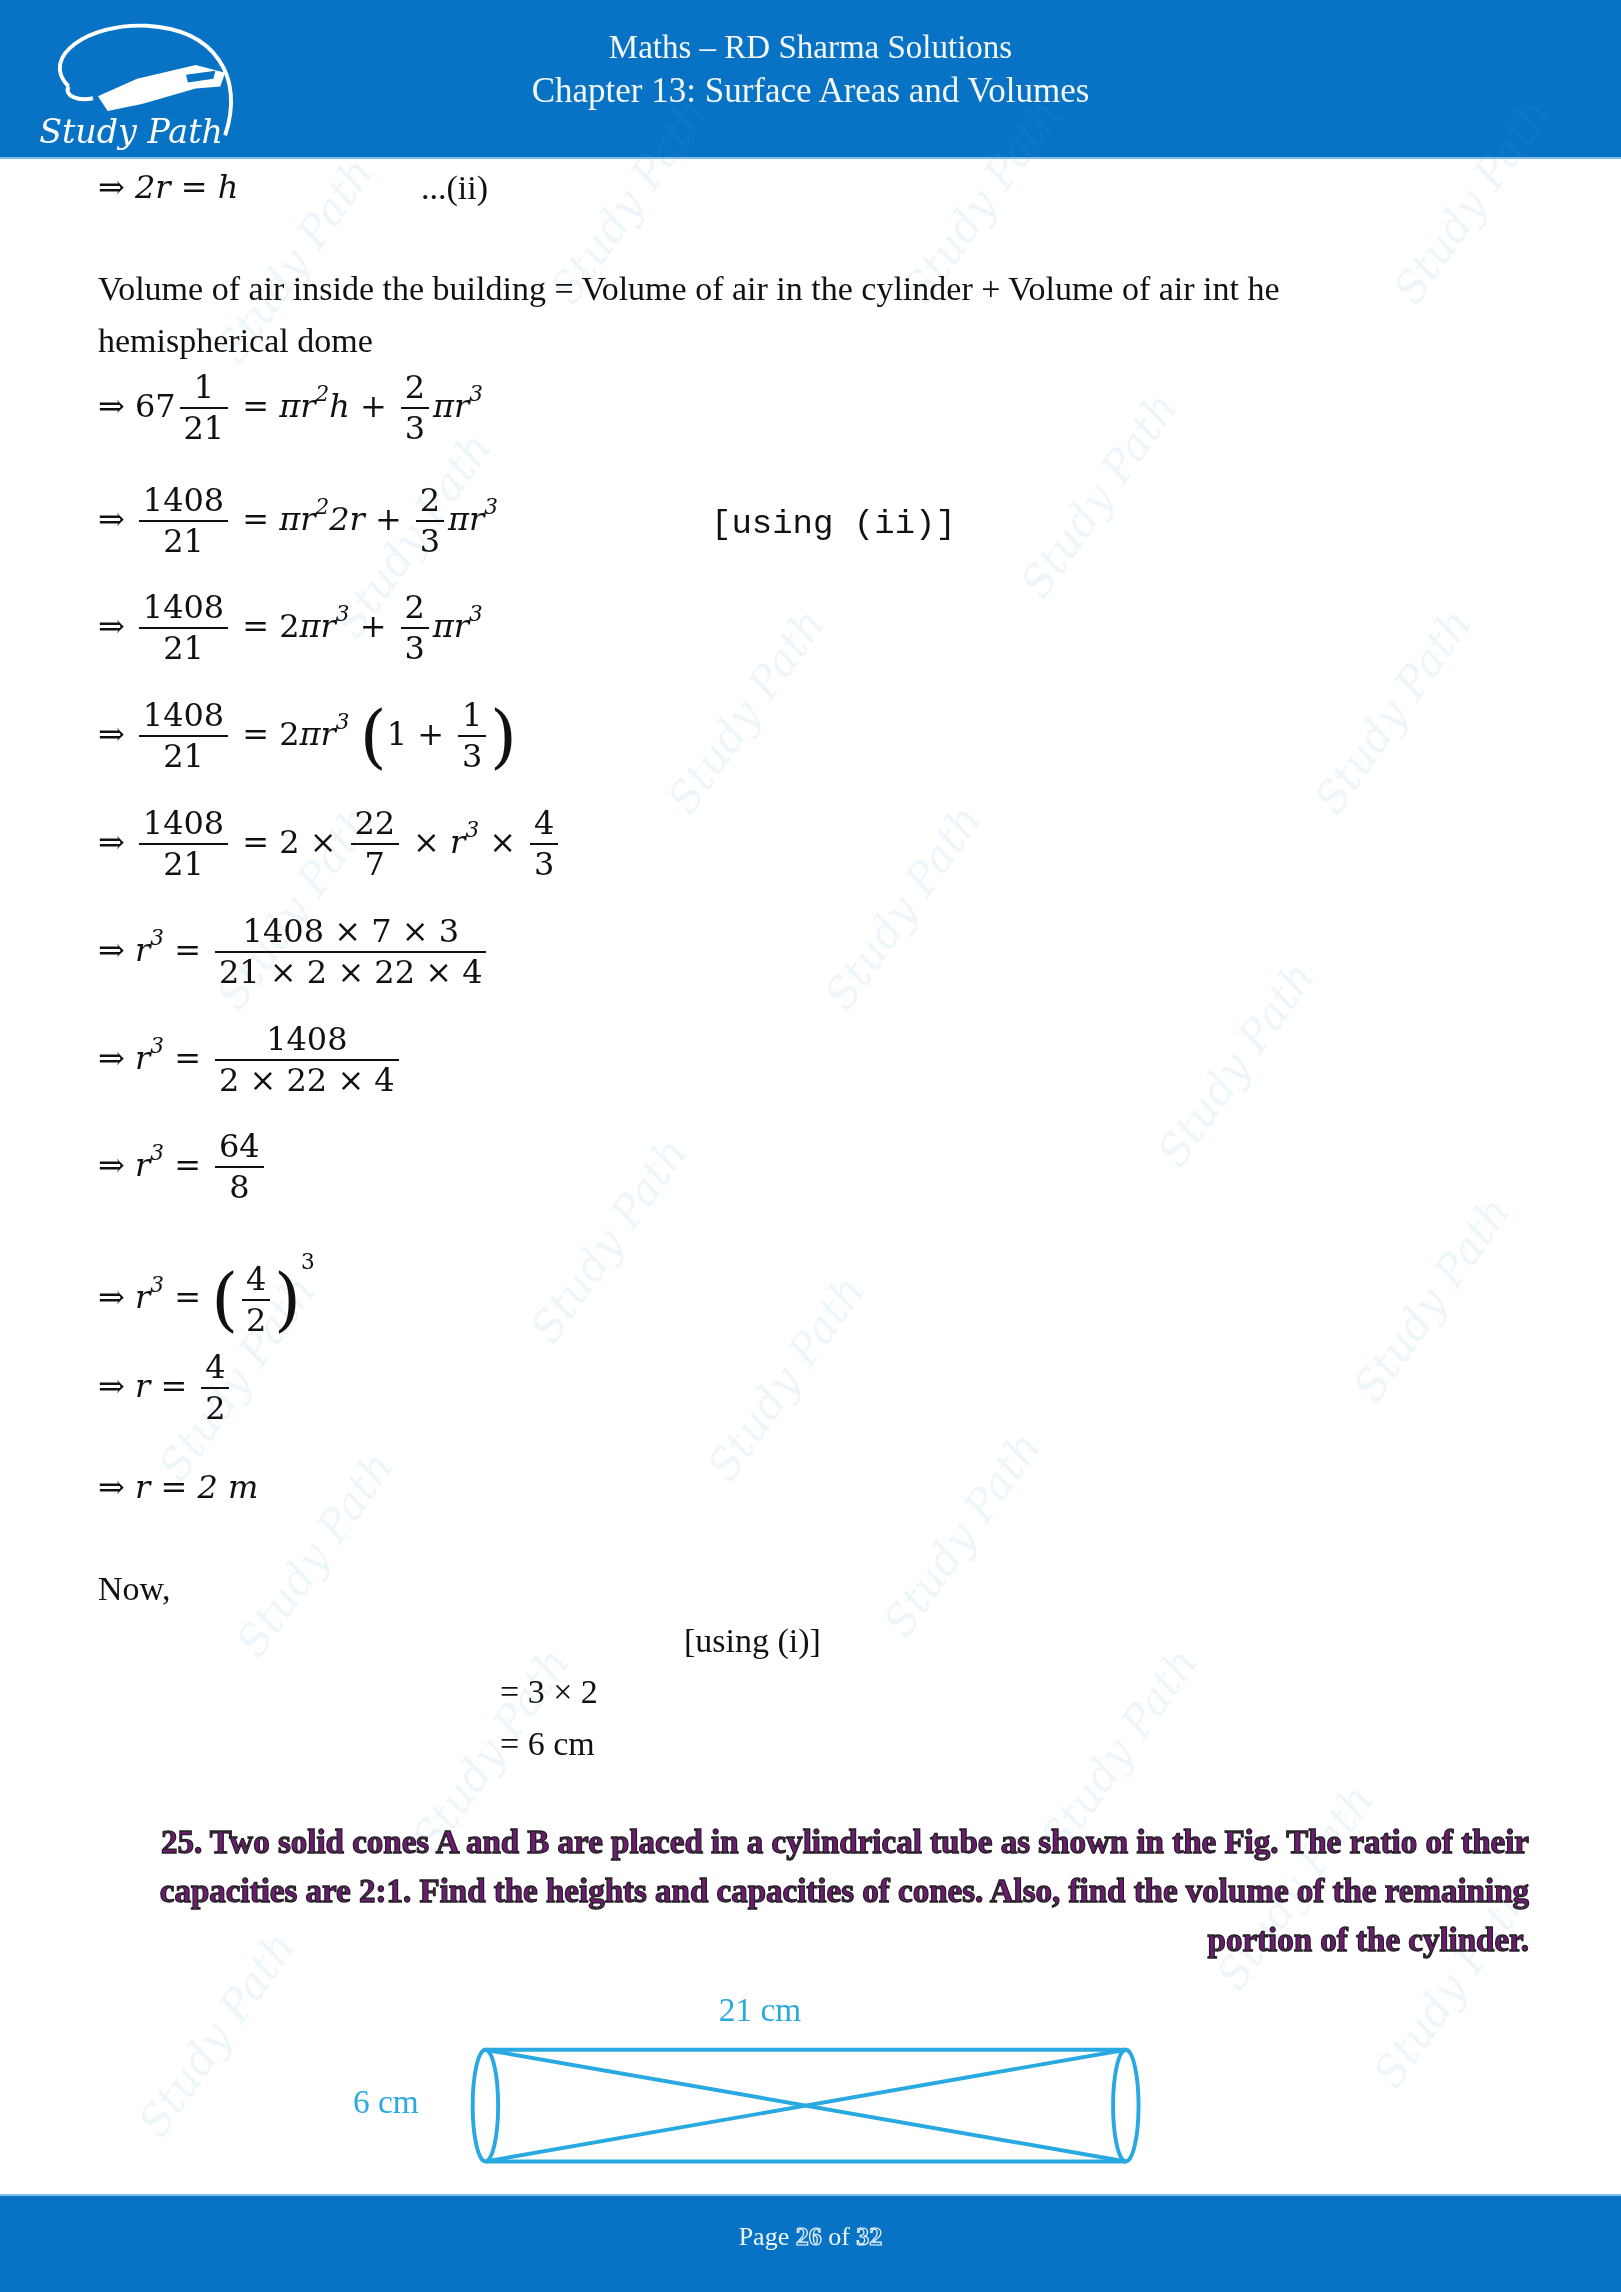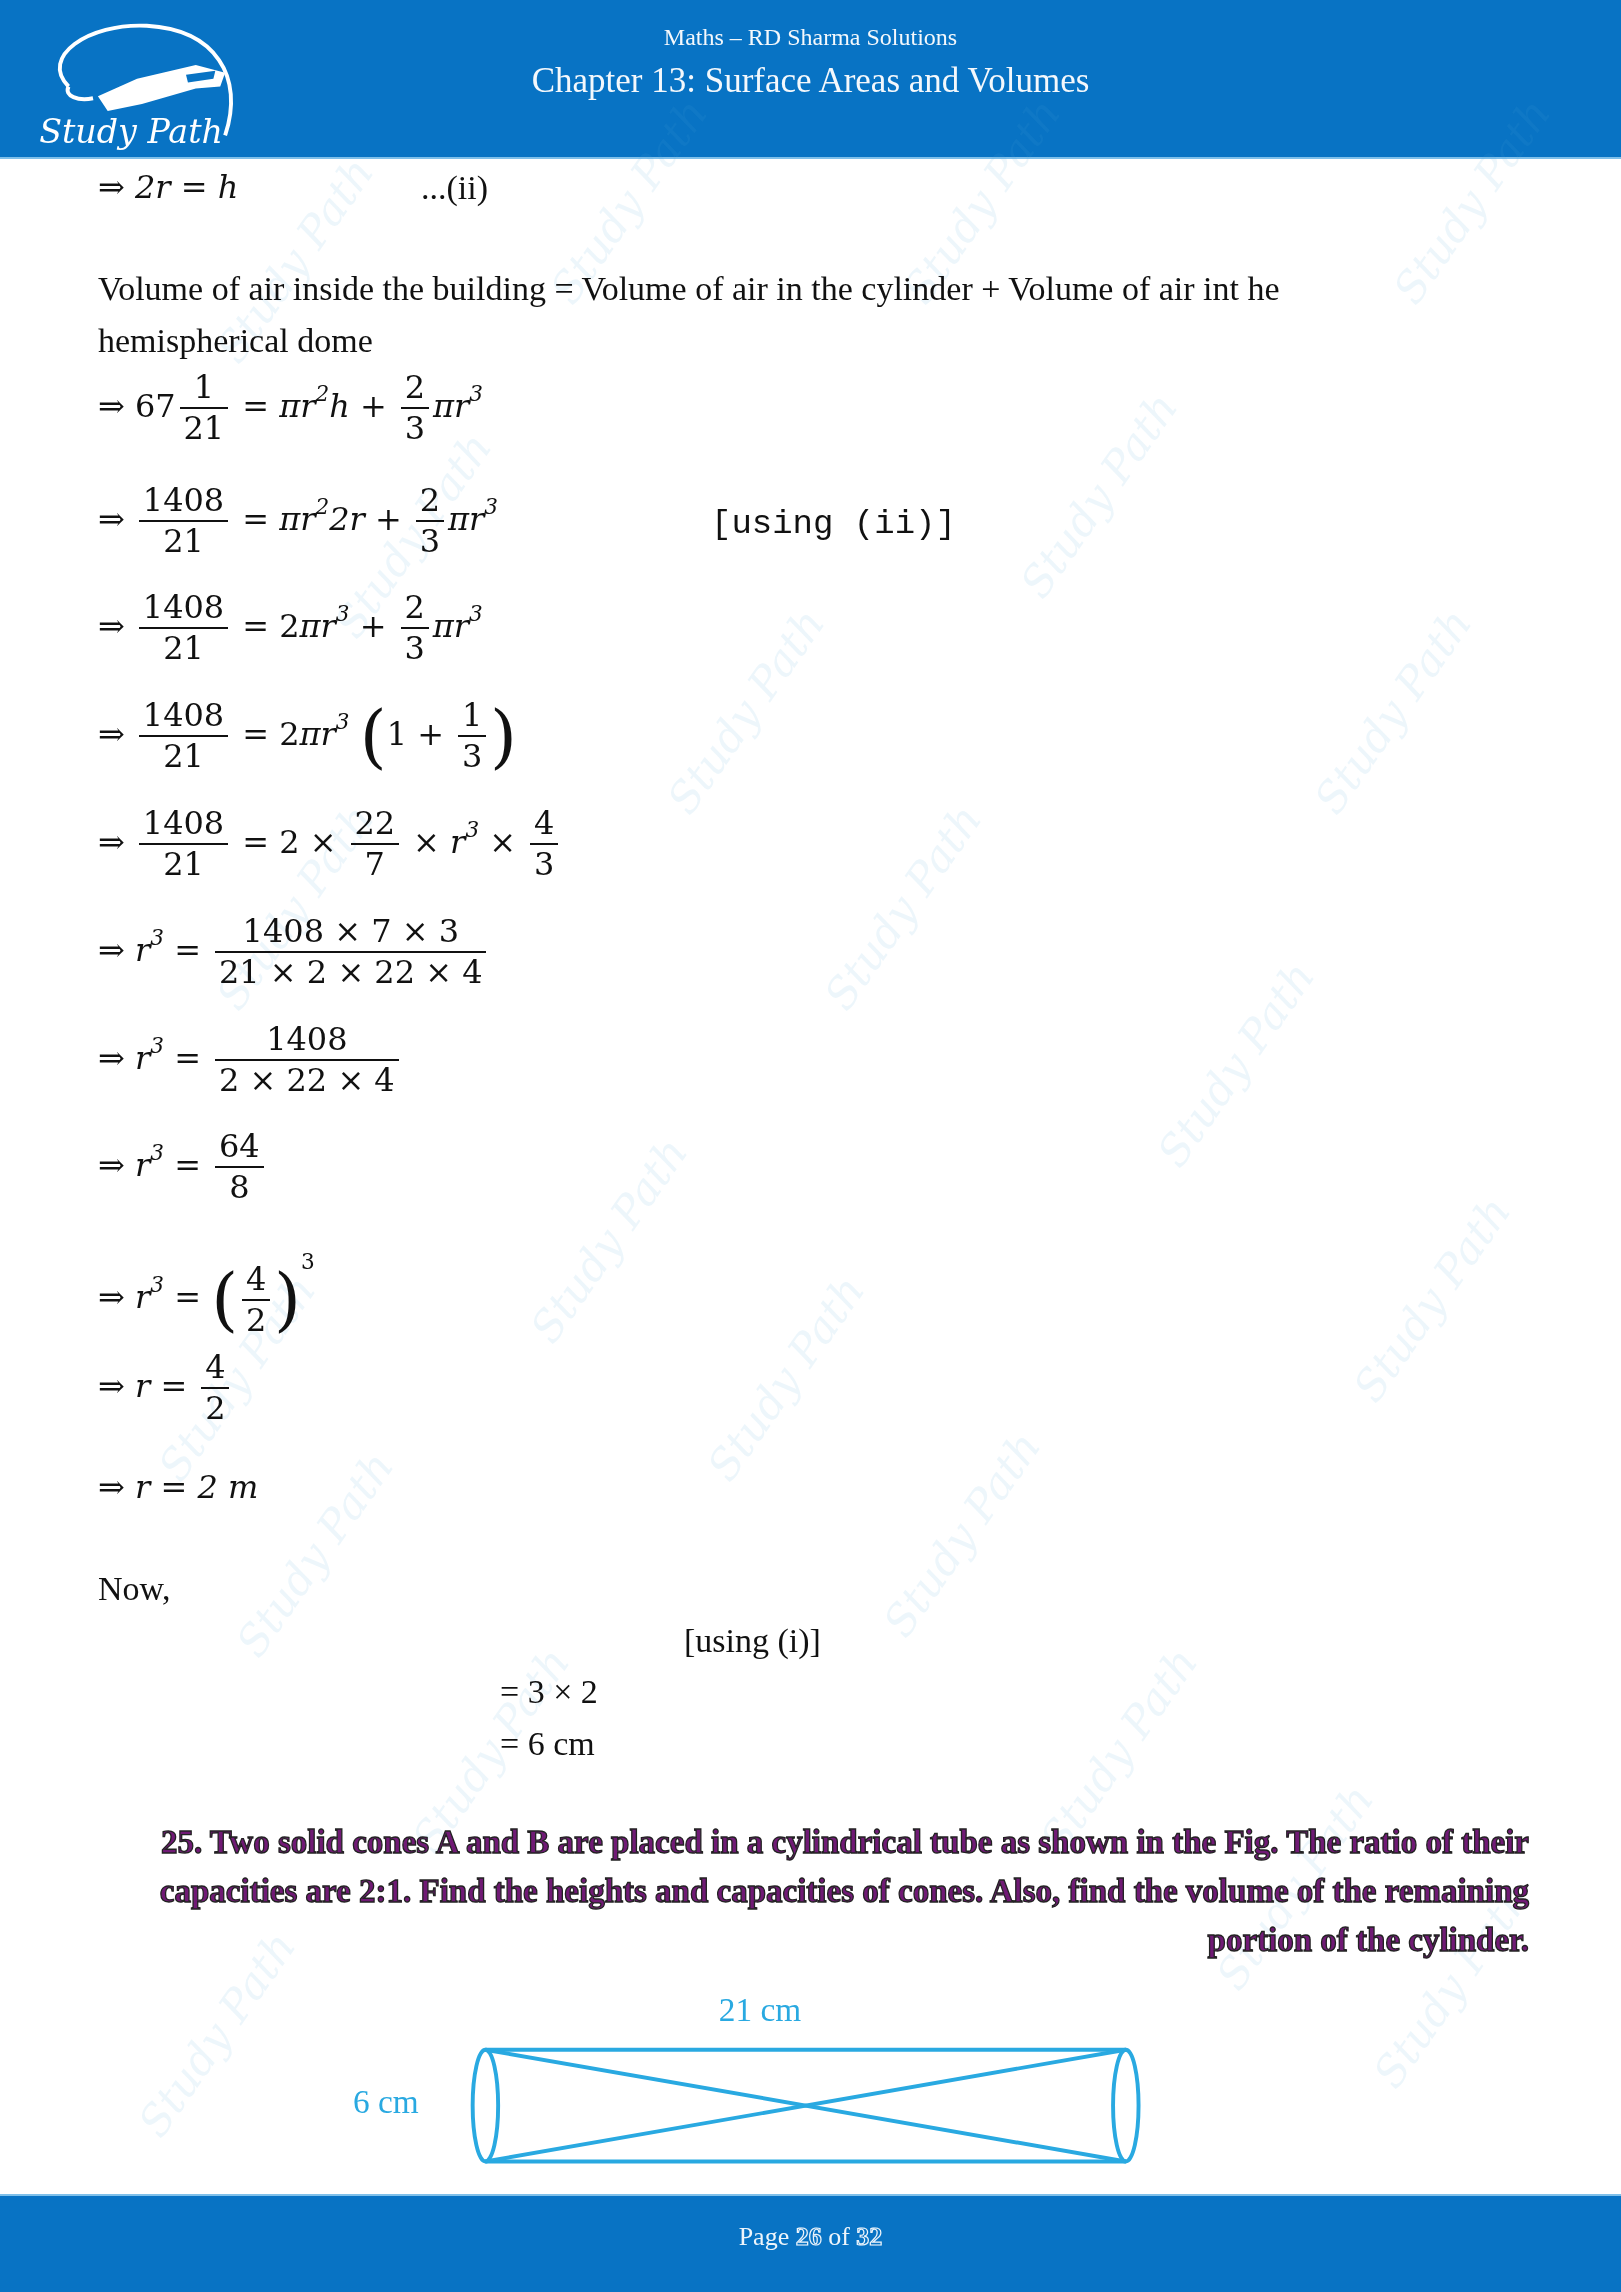--- a/index.html
+++ b/index.html
@@ -2,21 +2,21 @@
 <html><head>
 <meta charset="utf-8">
 <style>
   html, body { margin:0; padding:0; }
   body { width:1621px; height:2293px; position:relative; background:#ffffff; overflow:hidden;
          font-family:"Liberation Serif","DejaVu Serif",serif; color:#111; }
   .header { position:absolute; left:0; top:0; width:1621px; height:157px; background:#0873c4;
             border-bottom:2.9px solid #7fc0ea; }
   .header .titles { position:absolute; left:0; right:0; top:5.9px; text-align:center; color:#f4f8fc; }
   .header .t1 { font-size:35px; line-height:43px; }
-  .header .t2 { font-size:24px; line-height:43px; margin-top:10px; }
+  .header .t2 { font-size:33px; line-height:43px; margin-top:20px; }
   .header .t3 { font-size:35px; line-height:43px; }
   .logo { position:absolute; left:29px; top:17.6px; width:221px; height:137px; }
   .footer { position:absolute; left:0; top:2194px; width:1621px; height:99px; background:#0873c4;
             border-top:2.9px solid #7fc0ea; }
   .footer .pg { position:absolute; left:0; right:0; top:25.5px; text-align:center; color:#eef5fb; font-size:26px; }
   .footer .pg b { font-weight:bold; color:#0873c4; -webkit-text-stroke:1.2px #eef5fb; }
   .content { position:absolute; left:98px; top:162px; width:1431px; font-size:34px; }
   .line { position:absolute; left:0; white-space:nowrap; line-height:43px; }
   .math { font-family:"DejaVu Serif","Liberation Serif",serif; font-size:32px; }
   .it { font-style:italic; }

